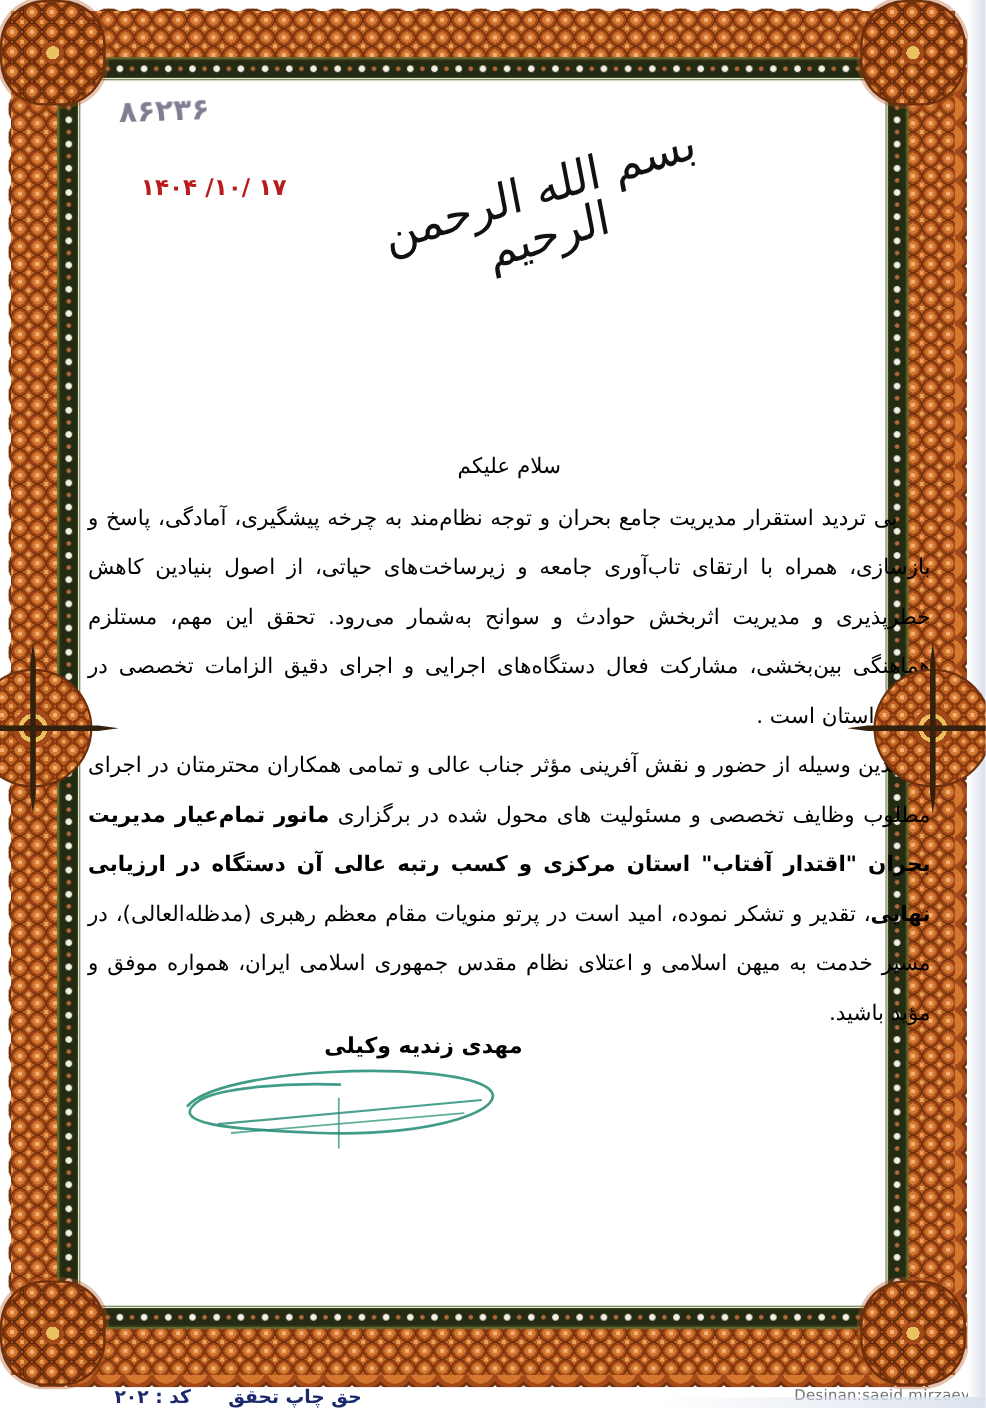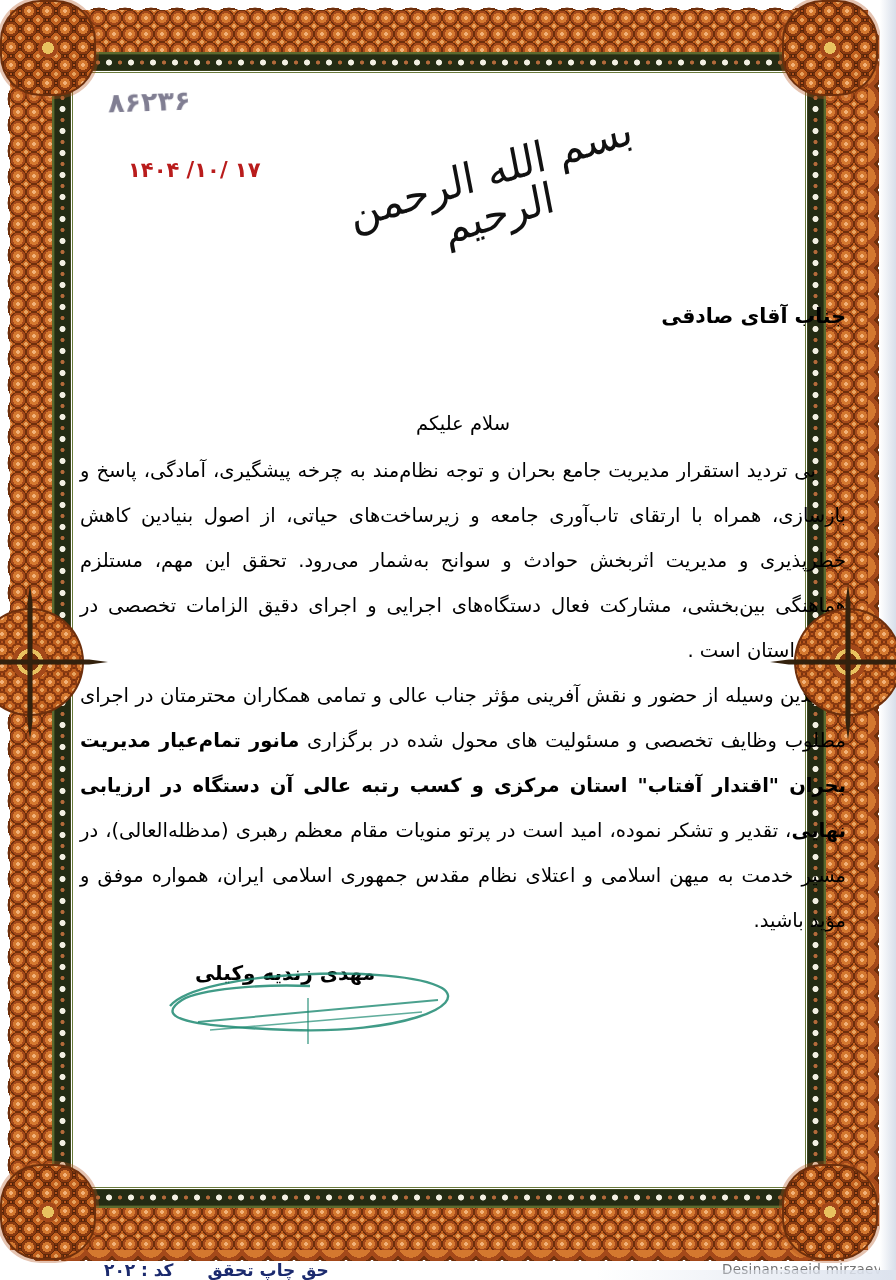--- a/index.html
+++ b/index.html
@@ -100,21 +100,21 @@
     font-family:"DejaVu Serif", serif;font-size:42px;color:#111;line-height:1;
     direction:rtl;text-align:center;}
   .recipient{position:absolute;left:80px;top:296px;width:766px;direction:rtl;
     font-weight:bold;font-size:20.5px;line-height:41px;text-align:right;}
   .salutation{position:absolute;left:80px;top:412px;width:766px;direction:rtl;
     font-size:19.5px;text-align:center;}
   .body-text{position:absolute;left:80px;top:448px;width:766px;direction:rtl;
     font-size:19.5px;line-height:45px;text-align:justify;}
   .body-text p{margin:0;text-indent:30px;}
   .sig-block{position:absolute;left:95px;top:932px;width:380px;direction:rtl;
-    text-align:center;font-weight:bold;font-size:20px;line-height:37px;margin-top:23px;}
+    text-align:right;font-weight:bold;font-size:20px;line-height:37px;}
   .sig-scribble{position:absolute;left:140px;top:962px;width:330px;height:92px;z-index:3;}
   .footer-row{position:absolute;left:104px;bottom:0px;direction:rtl;
     display:flex;gap:34px;color:#1b2a6e;font-weight:bold;font-size:17px;}
   .credit{position:absolute;right:14px;bottom:3px;color:#737373;font-size:13.5px;
     direction:ltr;letter-spacing:.3px;}
   b{font-weight:bold;}
 </style>
 </head>
 <body>
 
@@ -139,21 +139,20 @@
   <div class="corner c-br"></div>
   <div class="med med-left"></div>
   <div class="med med-right"></div>
 </div>
 
 <div class="stamp">۸۶۲۳۶</div>
 <div class="date">۱۴۰۴ /۱۰/ ۱۷</div>
 <div class="bismillah">بسم الله الرحمن الرحیم</div>
 
 <div class="recipient">
-  <div>جناب آقای صادقی</div>
 </div>
 
 <div class="salutation">سلام علیکم</div>
 
 <div class="body-text">
   <p>بی تردید استقرار مدیریت جامع بحران و توجه نظام‌مند به چرخه پیشگیری، آمادگی، پاسخ و بازسازی، همراه با ارتقای تاب‌آوری جامعه و زیرساخت‌های حیاتی، از اصول بنیادین کاهش خطرپذیری و مدیریت اثربخش حوادث و سوانح به‌شمار می‌رود. تحقق این مهم، مستلزم هماهنگی بین‌بخشی، مشارکت فعال دستگاه‌های اجرایی و اجرای دقیق الزامات تخصصی در سطح استان است .</p>
   <p><span>بدین وسیله از حضور و نقش آفرینی مؤثر جناب عالی و تمامی همکاران محترمتان در اجرای مطلوب وظایف تخصصی و مسئولیت های محول شده در برگزاری </span><b>مانور تمام‌عیار مدیریت بحران "اقتدار آفتاب" استان مرکزی و کسب رتبه عالی آن دستگاه در ارزیابی نهایی</b><span>، تقدیر و تشکر نموده، امید است در پرتو منویات مقام معظم رهبری (مدظله‌العالی)، در مسیر خدمت به میهن اسلامی و اعتلای نظام مقدس جمهوری اسلامی ایران، همواره موفق و مؤید باشید.</span></p>
 </div>
 
 <div class="sig-block">

